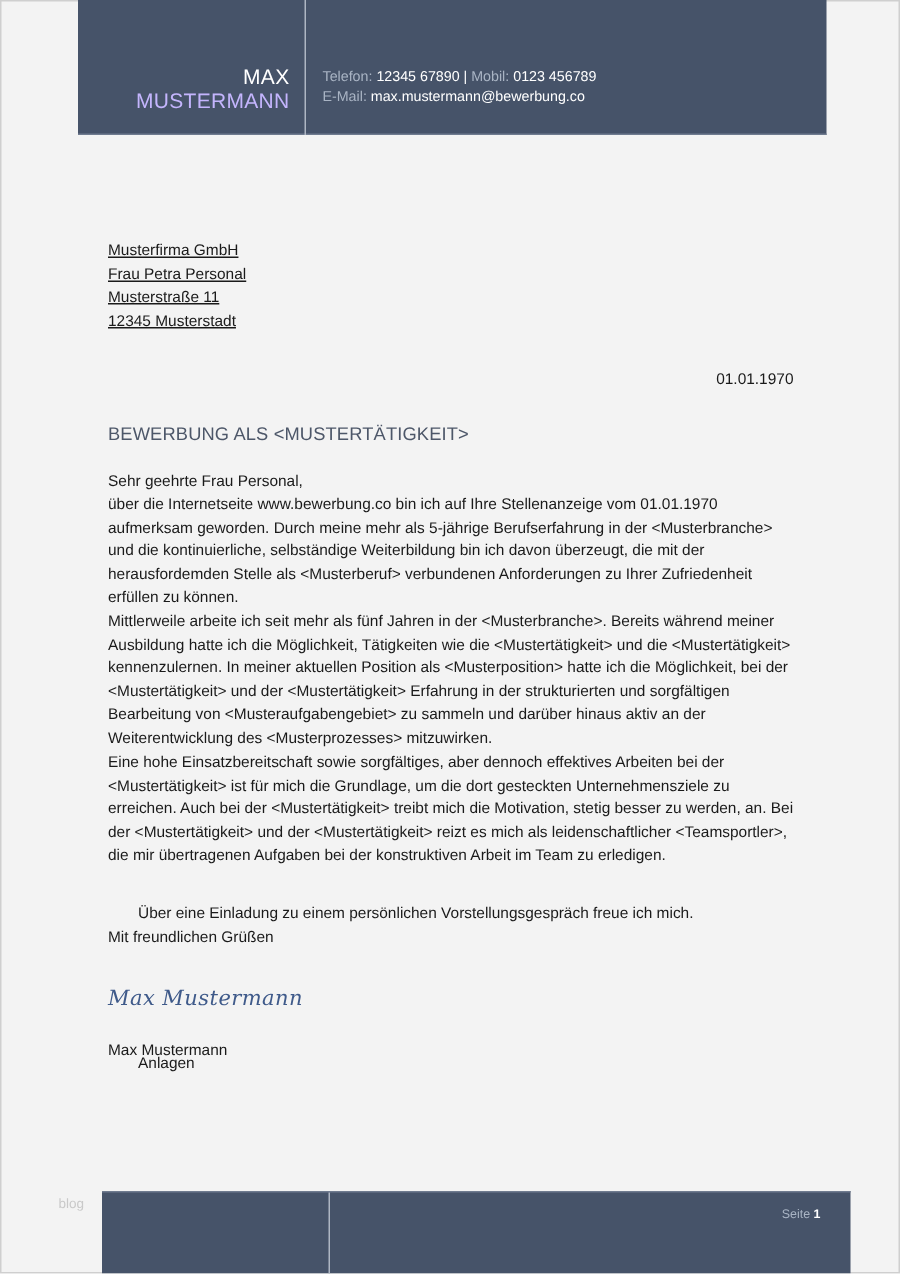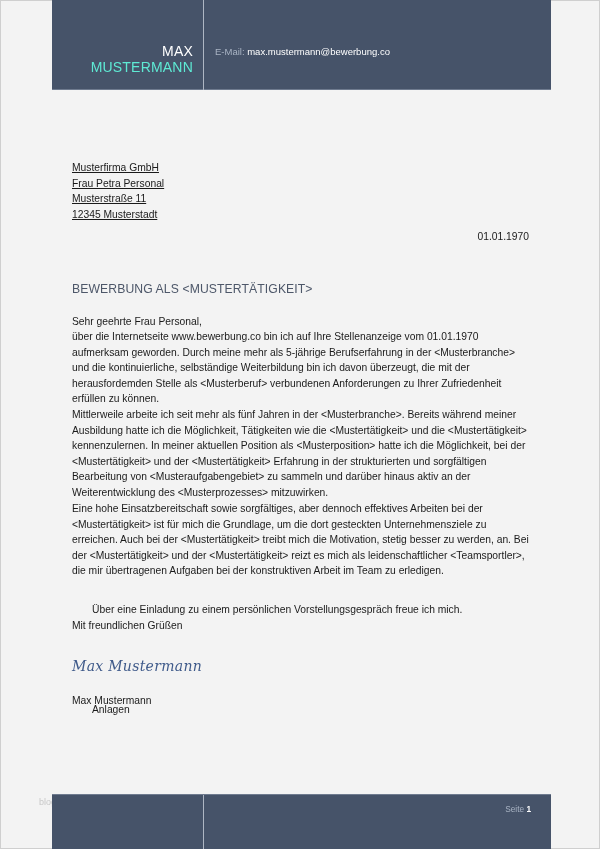--- a/index.html
+++ b/index.html
@@ -26,42 +26,42 @@
     .header .divider {
       position: absolute; left: 151px; top: 0; width: 1px; height: 90px;
       background: #aeb6c3;
     }
     .name-first {
       position: absolute; right: 10px; top: 43px;
       color: #ffffff; font-size: 14px; letter-spacing: 0.2px;
     }
     .name-last {
       position: absolute; right: 10px; top: 59px;
-      color: #5eead4; font-size: 14px; letter-spacing: 0.2px;
+      color: #c4b5fd; font-size: 14px; letter-spacing: 0.2px;
     }
     .contact {
       position: absolute; left: 163px; top: 46px;
       font-size: 9.5px; line-height: 12.5px;
     }
     .contact .lbl { color: #a9b4c4; }
     .contact .val { color: #ffffff; }
     .address { position: absolute; left: 72px; top: 160px; font-size: 10.3px; line-height: 15.6px; text-decoration: underline; }
-    .date { position: absolute; right: 71px; top: 231px; font-size: 10.3px; }
+    .date { position: absolute; right: 71px; top: 248px; font-size: 10.3px; }
     .subject {
       position: absolute; left: 72px; top: 258px;
       font-size: 12.2px; color: #4d5769; letter-spacing: 0.1px; margin-top: 24px;
     }
     .para { position: absolute; left: 72px; width: 460px; font-size: 10.3px; line-height: 15.6px; }
     .signature-script {
       position: absolute; left: 72px; top: 658px;
       font-family: "DejaVu Serif", serif; font-style: italic;
       font-size: 14px; color: #3f5a8a; letter-spacing: 0.3px;
     }
     .footer {
-      position: absolute; left: 52px; top: 794px; width: 499px; height: 55px;
+      position: absolute; left: 68px; top: 794px; width: 499px; height: 55px;
       background: #465369;
       border-top: 1px solid #6f7b8f;
     }
     .footer .divider {
       position: absolute; left: 151px; top: 0; width: 1px; height: 55px;
       background: #aeb6c3;
     }
     .footer .page-num {
       position: absolute; right: 20px; top: 9px; font-size: 8.3px;
     }
@@ -77,20 +77,27 @@
 
 <div class="page-frame"></div>
 
 <div class="header">
   <div class="left">
     <div class="name-first">MAX</div>
     <div class="name-last">MUSTERMANN</div>
   </div>
   <div class="divider"></div>
   <div class="contact">
+    <div>
+      <span class="lbl">Telefon:</span>
+      <span class="val">12345 67890</span>
+      <span class="val">|</span>
+      <span class="lbl">Mobil:</span>
+      <span class="val">0123 456789</span>
+    </div>
     <div>
       <span class="lbl">E-Mail:</span>
       <span class="val">max.mustermann@bewerbung.co</span>
     </div>
   </div>
 </div>
 
 <div class="address">
   <div>Musterfirma GmbH</div>
   <div>Frau Petra Personal</div>

